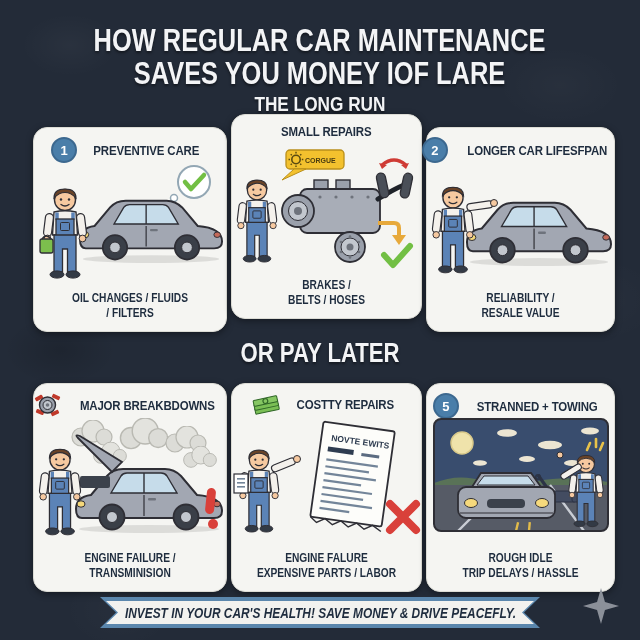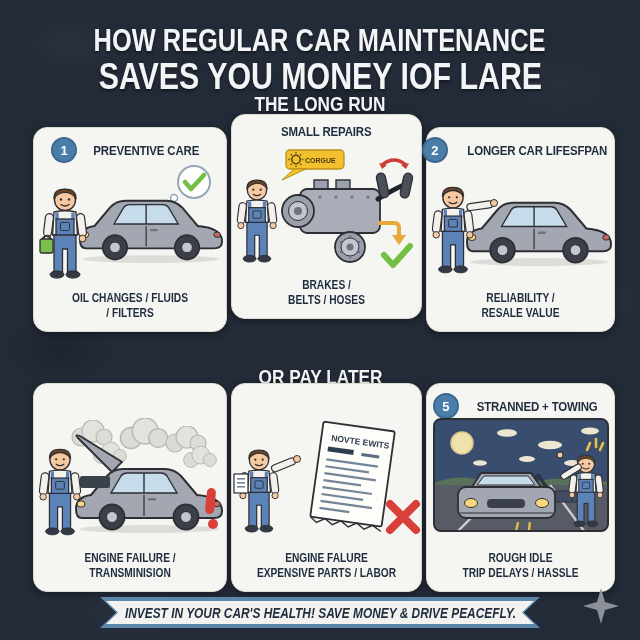--- a/index.html
+++ b/index.html
@@ -9,23 +9,23 @@
       radial-gradient(ellipse 70px 45px at 70px 45px, rgba(255,255,255,.03), transparent 70%),
       radial-gradient(ellipse 90px 55px at 560px 85px, rgba(255,255,255,.025), transparent 70%),
       radial-gradient(ellipse 80px 50px at 330px 100px, rgba(0,0,0,.18), transparent 70%),
       radial-gradient(ellipse 90px 60px at 600px 300px, rgba(255,255,255,.02), transparent 70%),
       radial-gradient(ellipse 80px 50px at 60px 350px, rgba(0,0,0,.15), transparent 70%),
       radial-gradient(ellipse 80px 55px at 120px 610px, rgba(255,255,255,.02), transparent 70%);}
   .heading{position:absolute;width:100%;text-align:center;color:#f3f4f6;font-weight:700;line-height:1;}
   .heading>span{display:inline-block;transform:scaleX(.82);transform-origin:center;white-space:nowrap;
     text-shadow:0 2px 3px rgba(0,0,0,.45);}
   .title1{top:25px;font-size:31px;}
-  .title2{top:58px;font-size:37px;}
+  .title2{top:58px;font-size:31px;}
   .sect1{top:93px;font-size:21px;}
-  .sect2{top:366px;font-size:21px;}
+  .sect2{top:340px;font-size:27px;}
   .panel{position:absolute;background:#f5f5f2;border-radius:14px;border:1px solid #dcdcd5;
     box-shadow:0 2px 7px rgba(0,0,0,.4);}
   .phead{position:absolute;top:9px;left:0;width:100%;display:flex;align-items:center;
     justify-content:center;gap:7px;color:#1e2c3e;}
   .badge{width:22px;height:22px;border-radius:50%;background:#4a7ea9;border:2px solid #3c688f;
     color:#fff;font-size:13px;font-weight:700;display:flex;align-items:center;justify-content:center;flex:0 0 auto;}
   .ptitle{font-size:13.5px;font-weight:700;display:inline-block;transform:scaleX(.85);
     transform-origin:center;white-space:nowrap;letter-spacing:-.2px;}
   .pillus{position:absolute;top:32px;left:0;width:100%;height:128px;}
   .pillus2{position:absolute;top:34px;left:0;width:100%;height:126px;}
@@ -191,20 +191,34 @@
         <circle cx="67" cy="43" r="3.5" fill="#f6c9a0" stroke="#2e2e35" stroke-width="1"></circle>
       </g>
     </svg>
     <div class="pcap">
       <div>RELIABILITY /</div>
         <div>RESALE VALUE</div>
     </div>
   </div>
 
   <div class="panel" style="left:33px;top:383px;width:192px;height:207px">
+    <div class="phead">
+      <span class="hicon">
+        <svg width="27" height="24" viewBox="0 0 27 24">
+          <rect x="1" y="3" width="8" height="4" rx="1" fill="#c0392b" transform="rotate(-28 5 5)"></rect>
+          <rect x="18" y="2" width="8" height="4" rx="1" fill="#c0392b" transform="rotate(24 22 4)"></rect>
+          <rect x="2" y="17" width="8" height="4" rx="1" fill="#c0392b" transform="rotate(22 6 19)"></rect>
+          <rect x="17" y="18" width="8" height="4" rx="1" fill="#c0392b" transform="rotate(-24 21 20)"></rect>
+          <circle cx="13.5" cy="12" r="8" fill="#9aa0ab" stroke="#2e2e35" stroke-width="1.4"></circle>
+          <circle cx="13.5" cy="12" r="4.5" fill="#c2c7ce" stroke="#2e2e35" stroke-width="1"></circle>
+          <circle cx="13.5" cy="12" r="1.8" fill="#6e737c"></circle>
+        </svg>
+      </span>
+      <span class="ptitle">MAJOR BREAKBDOWNS</span>
+    </div>
     <svg class="pillus2" viewBox="0 0 192 126">
       <use href="#sym-smoke" x="36" y="2" width="44" height="28"></use>
       <use href="#sym-smoke" x="84" y="0" width="52" height="33"></use>
       <use href="#sym-smoke" x="130" y="8" width="44" height="28"></use>
       <use href="#sym-smoke" x="58" y="24" width="36" height="23"></use>
       <use href="#sym-smoke" x="148" y="28" width="36" height="23"></use>
       <use href="#sym-car" x="40" y="36" width="150" height="80"></use>
       <g>
         <rect x="46" y="58" width="30" height="12" rx="2" fill="#3b414b"></rect>
         <path d="M78,54 L44,20 Q40,16 46,18 L88,44 Z" fill="#a2a7b2" stroke="#2e2e35" stroke-width="1.8"></path>
@@ -215,20 +229,33 @@
       </g>
       <use href="#sym-mechanic" x="2" y="28" width="48" height="92"></use>
     </svg>
     <div class="pcap">
       <div>ENGINE FAILURE /</div>
         <div>TRANSMINISION</div>
     </div>
   </div>
 
   <div class="panel" style="left:231px;top:383px;width:189px;height:207px">
+    <div class="phead">
+      <span class="hicon">
+        <svg width="30" height="22" viewBox="0 0 30 22">
+          <g transform="rotate(-12 15 11)">
+            <rect x="3" y="13" width="24" height="6" rx="1" fill="#7abf55" stroke="#2f6627" stroke-width="1"></rect>
+            <rect x="3" y="9" width="24" height="6" rx="1" fill="#7abf55" stroke="#2f6627" stroke-width="1"></rect>
+            <rect x="3" y="5" width="24" height="6" rx="1" fill="#86c763" stroke="#2f6627" stroke-width="1"></rect>
+            <circle cx="15" cy="8" r="2.4" fill="none" stroke="#2f6627" stroke-width="1.2"></circle>
+          </g>
+        </svg>
+      </span>
+      <span class="ptitle">COSTTY REPAIRS</span>
+    </div>
     <svg class="pillus2" viewBox="0 0 189 126">
       <g transform="rotate(8 120 60)">
         <rect x="84" y="8" width="72" height="96" rx="2" fill="#fdfdfa" stroke="#2e2e35" stroke-width="1.8"></rect>
         <path d="M84,104 l7,5 l8,-5 l8,5 l8,-5 l8,5 l8,-5 l8,5 l8,-5 l9,5" fill="none" stroke="#2e2e35" stroke-width="1.4"></path>
         <text x="94" y="26" font-size="8.5" font-weight="bold" fill="#2e3c50">NOVTE EWITS</text>
         <rect x="92" y="32" width="26" height="5" fill="#2e3c50"></rect>
         <rect x="126" y="34" width="18" height="3" fill="#5b6b80"></rect>
         <rect x="92" y="44" width="52" height="2.2" fill="#738599"></rect>
         <rect x="92" y="51" width="44" height="2.2" fill="#738599"></rect>
         <rect x="92" y="58" width="52" height="2.2" fill="#738599"></rect>

